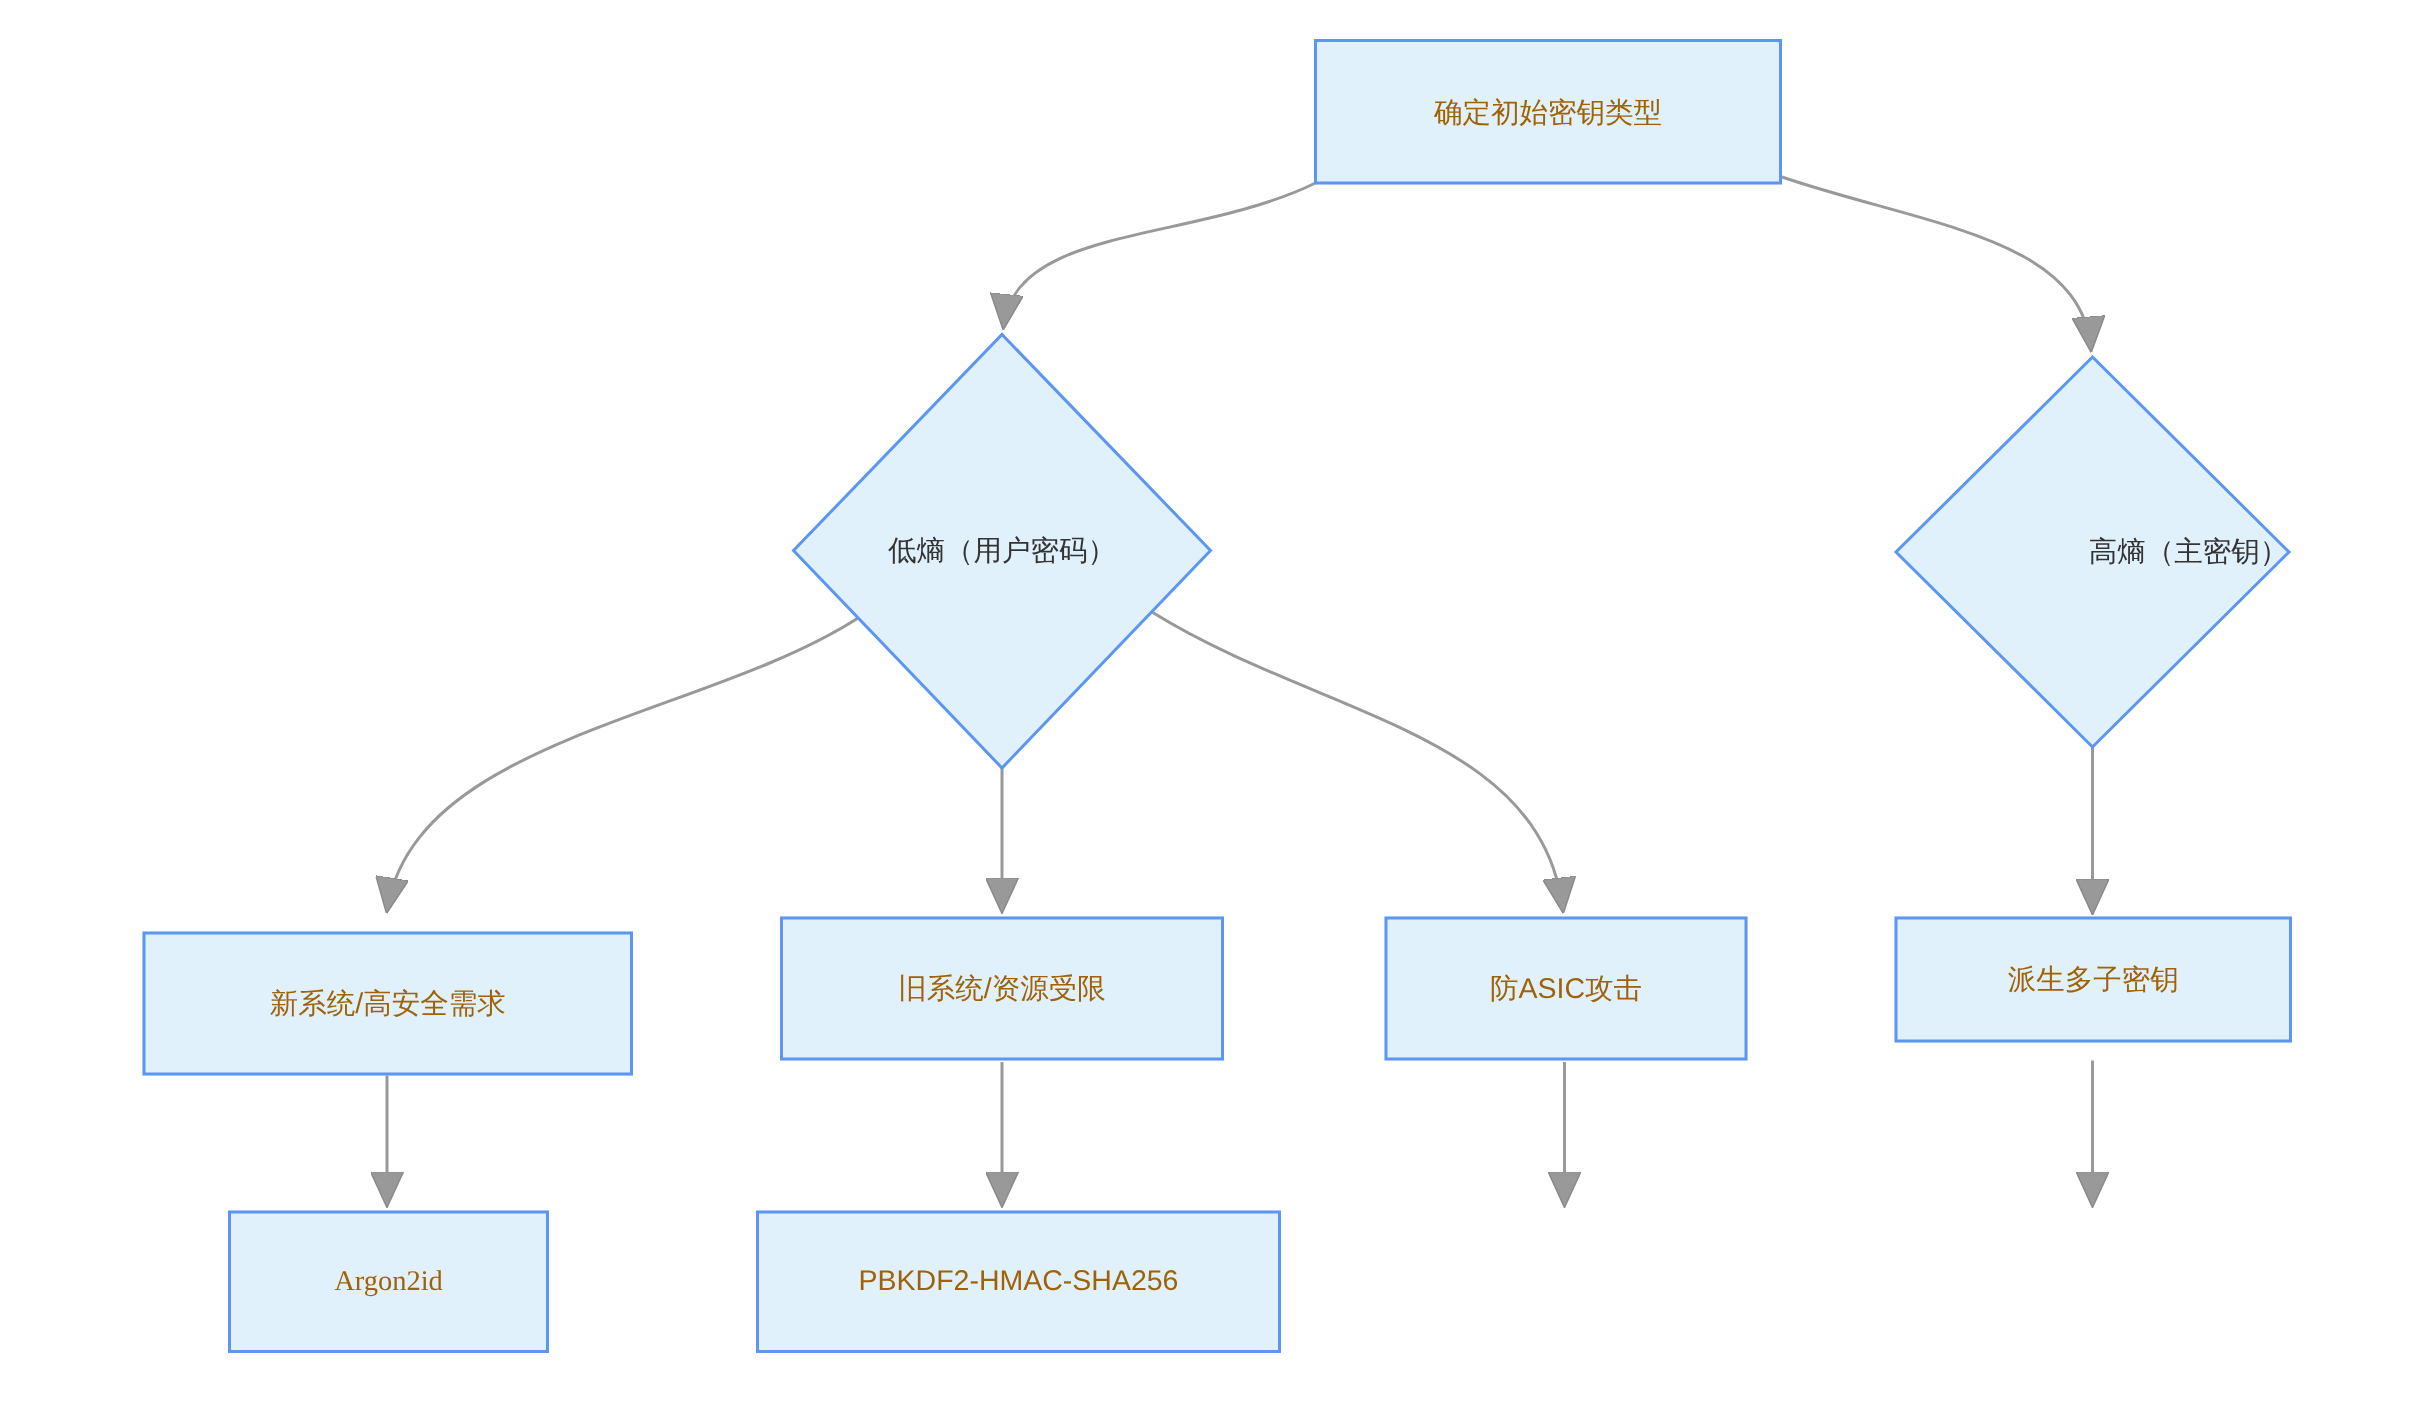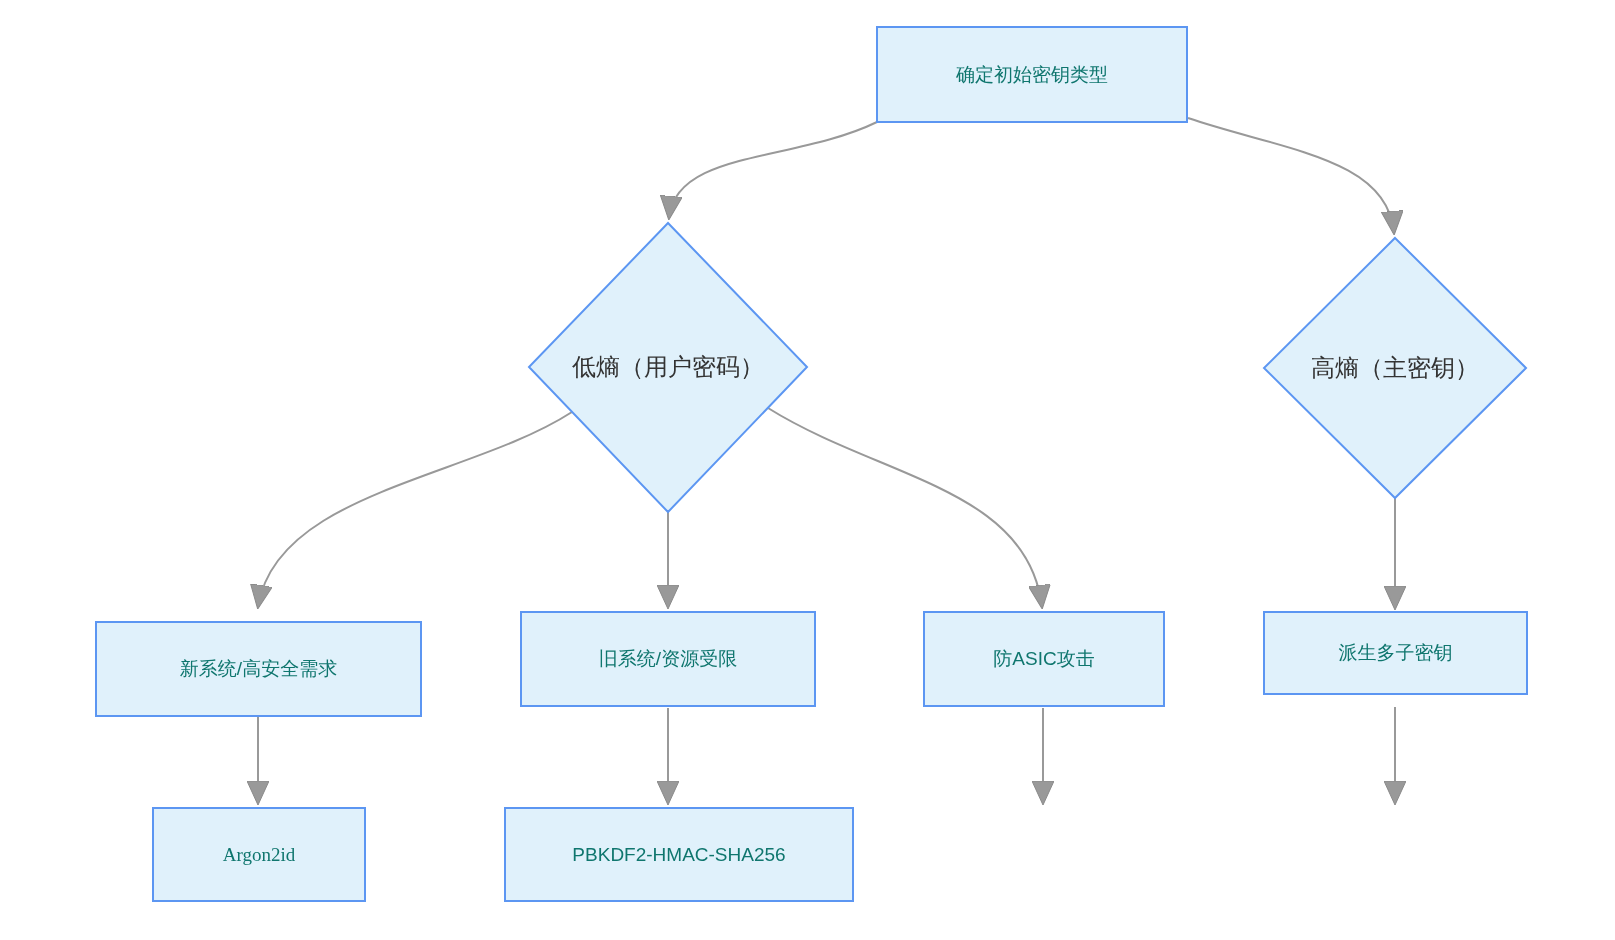--- a/index.html
+++ b/index.html
@@ -24,30 +24,30 @@
   }
   .node-rect {
     position: absolute;
     box-sizing: border-box;
     background: #e0f1fb;
     border: 2px solid #5c96f2;
     display: flex;
     align-items: center;
     justify-content: center;
     font-size: 19px;
-    color: #0f766e;
+    color: #a16207;
     white-space: nowrap;
     text-align: center;
   }
   .diamond-label {
     position: absolute;
     display: flex;
     align-items: center;
     justify-content: center;
-    font-size: 24px;
+    font-size: 19px;
     color: #333333;
     white-space: nowrap;
     text-align: center;
     pointer-events: none;
   }
 </style>
 </head>
 <body>
 
 <div class="canvas">
@@ -105,17 +105,17 @@
   <div class="node-rect" style="left:493px; top:807px; width:350px; height:95px;margin-left:11px;">
     <span>PBKDF2-HMAC-SHA256</span>
   </div>
 
 
 
   <div class="diamond-label" style="left:538px; top:343px; width:260px; height:48px;">
     <span>低熵（用户密码）</span>
   </div>
 
-  <div class="diamond-label" style="left:1264px; top:344px; width:262px; height:48px;">
+  <div class="diamond-label" style="left:1328px; top:344px; width:262px; height:48px;">
     <span>高熵（主密钥）</span>
   </div>
 
 </div>
 
 </body></html>

